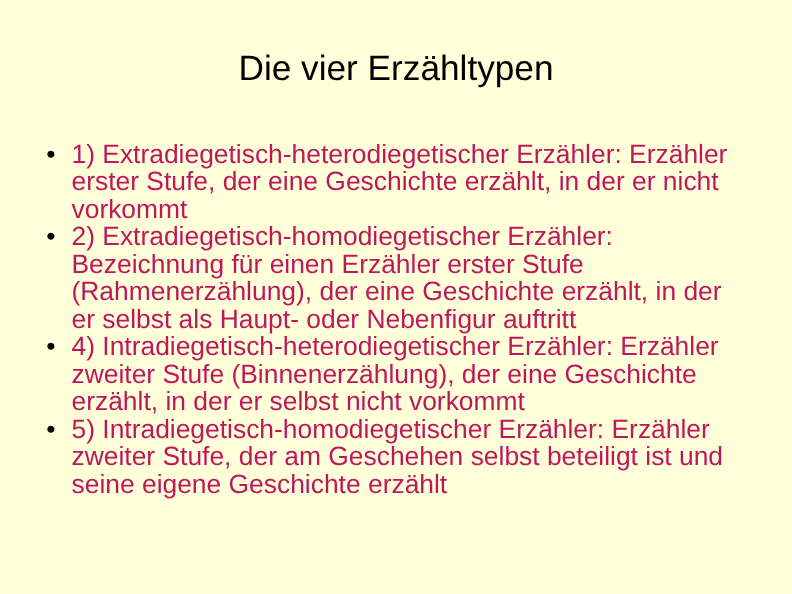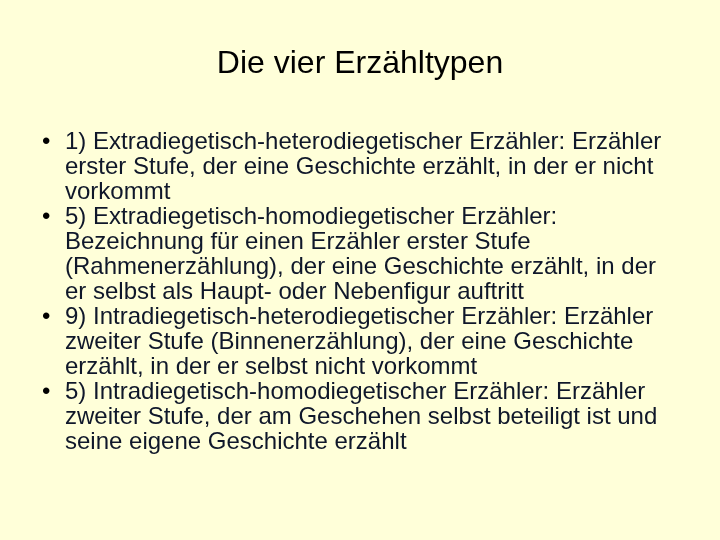--- a/index.html
+++ b/index.html
@@ -45,50 +45,50 @@
     width: 23px;
     font-size: 24px;
     line-height: 25px;
     color: #000000;
   }
   .bullet-text {
     flex: 1 1 auto;
     font-size: 24px;
     line-height: 25px;
     white-space: pre-line;
-    color: #0f172a;
+    color: #be185d;
   }
 </style>
 </head>
 <body>
 
 <div class="slide">
 
   <div class="slide-title">Die vier Erzähltypen</div>
 
   <div class="bullet-list">
 
     <div class="bullet-item">
       <span class="bullet-marker">•</span>
       <div class="bullet-text">1) Extradiegetisch-heterodiegetischer Erzähler: Erzähler
 erster Stufe, der eine Geschichte erzählt, in der er nicht
 vorkommt</div>
     </div>
 
     <div class="bullet-item">
       <span class="bullet-marker">•</span>
-      <div class="bullet-text">5) Extradiegetisch-homodiegetischer Erzähler:
+      <div class="bullet-text">2) Extradiegetisch-homodiegetischer Erzähler:
 Bezeichnung für einen Erzähler erster Stufe
 (Rahmenerzählung), der eine Geschichte erzählt, in der
 er selbst als Haupt- oder Nebenfigur auftritt</div>
     </div>
 
     <div class="bullet-item">
       <span class="bullet-marker">•</span>
-      <div class="bullet-text">9) Intradiegetisch-heterodiegetischer Erzähler: Erzähler
+      <div class="bullet-text">4) Intradiegetisch-heterodiegetischer Erzähler: Erzähler
 zweiter Stufe (Binnenerzählung), der eine Geschichte
 erzählt, in der er selbst nicht vorkommt</div>
     </div>
 
     <div class="bullet-item">
       <span class="bullet-marker">•</span>
       <div class="bullet-text">5) Intradiegetisch-homodiegetischer Erzähler: Erzähler
 zweiter Stufe, der am Geschehen selbst beteiligt ist und
 seine eigene Geschichte erzählt</div>
     </div>

